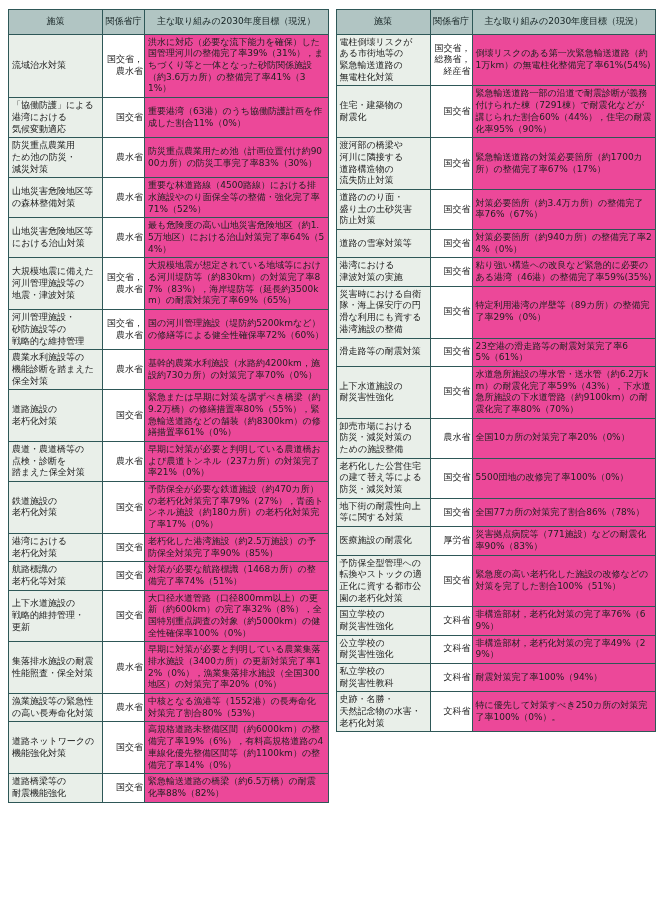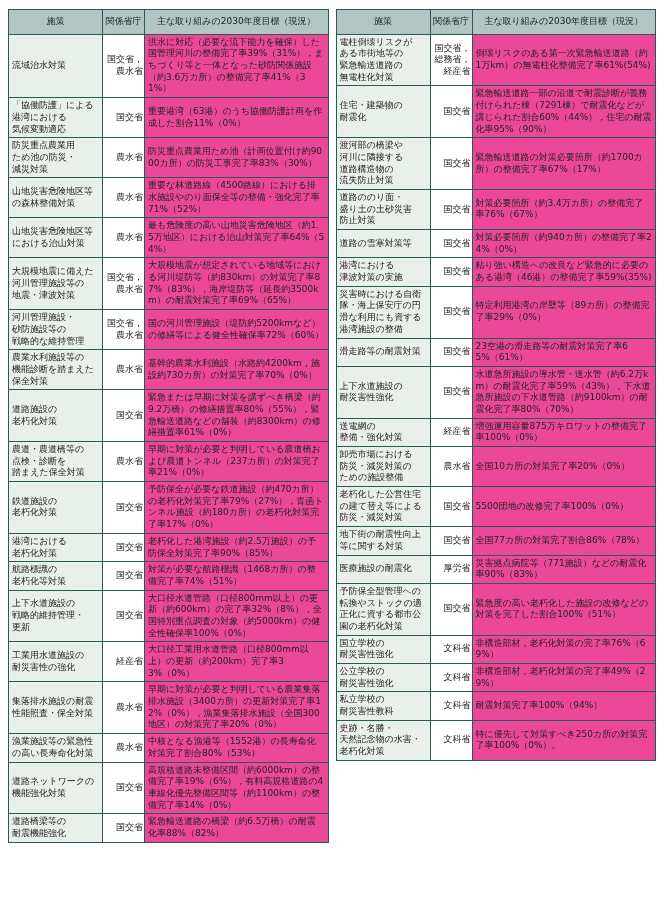--- a/index.html
+++ b/index.html
@@ -131,26 +131,20 @@
           <td class="target-cell">対策が必要な航路標識（1468カ所）の整備完了率74%（51%）</td>
         </tr>
         <tr>
           <td class="measure-cell">上下水道施設の
 戦略的維持管理・
 更新</td>
           <td class="ministry-cell">国交省</td>
           <td class="target-cell">大口径水道管路（口径800mm以上）の更新（約600km）の完了率32%（8%），全国特別重点調査の対象（約5000km）の健全性確保率100%（0%）</td>
         </tr>
         <tr>
-          <td class="measure-cell">工業用水道施設の
-耐災害性の強化</td>
-          <td class="ministry-cell">経産省</td>
-          <td class="target-cell">大口径工業用水道管路（口径800mm以上）の更新（約200km）完了率33%（0%）</td>
-        </tr>
-        <tr>
           <td class="measure-cell">集落排水施設の耐震
 性能照査・保全対策</td>
           <td class="ministry-cell">農水省</td>
           <td class="target-cell">早期に対策が必要と判明している農業集落排水施設（3400カ所）の更新対策完了率12%（0%），漁業集落排水施設（全国300地区）の対策完了率20%（0%）</td>
         </tr>
         <tr>
           <td class="measure-cell">漁業施設等の緊急性
 の高い長寿命化対策</td>
           <td class="ministry-cell">農水省</td>
           <td class="target-cell">中核となる漁港等（1552港）の長寿命化対策完了割合80%（53%）</td>
@@ -239,26 +233,20 @@
           <td class="ministry-cell">国交省</td>
           <td class="target-cell">23空港の滑走路等の耐震対策完了率65%（61%）</td>
         </tr>
         <tr>
           <td class="measure-cell">上下水道施設の
 耐災害性強化</td>
           <td class="ministry-cell">国交省</td>
           <td class="target-cell">水道急所施設の導水管・送水管（約6.2万km）の耐震化完了率59%（43%），下水道急所施設の下水道管路（約9100km）の耐震化完了率80%（70%）</td>
         </tr>
         <tr>
-          <td class="measure-cell">送電網の
-整備・強化対策</td>
-          <td class="ministry-cell">経産省</td>
-          <td class="target-cell">増強運用容量875万キロワットの整備完了率100%（0%）</td>
-        </tr>
-        <tr>
           <td class="measure-cell">卸売市場における
 防災・減災対策の
 ための施設整備</td>
           <td class="ministry-cell">農水省</td>
           <td class="target-cell">全国10カ所の対策完了率20%（0%）</td>
         </tr>
         <tr>
           <td class="measure-cell">老朽化した公営住宅
 の建て替え等による
 防災・減災対策</td>

